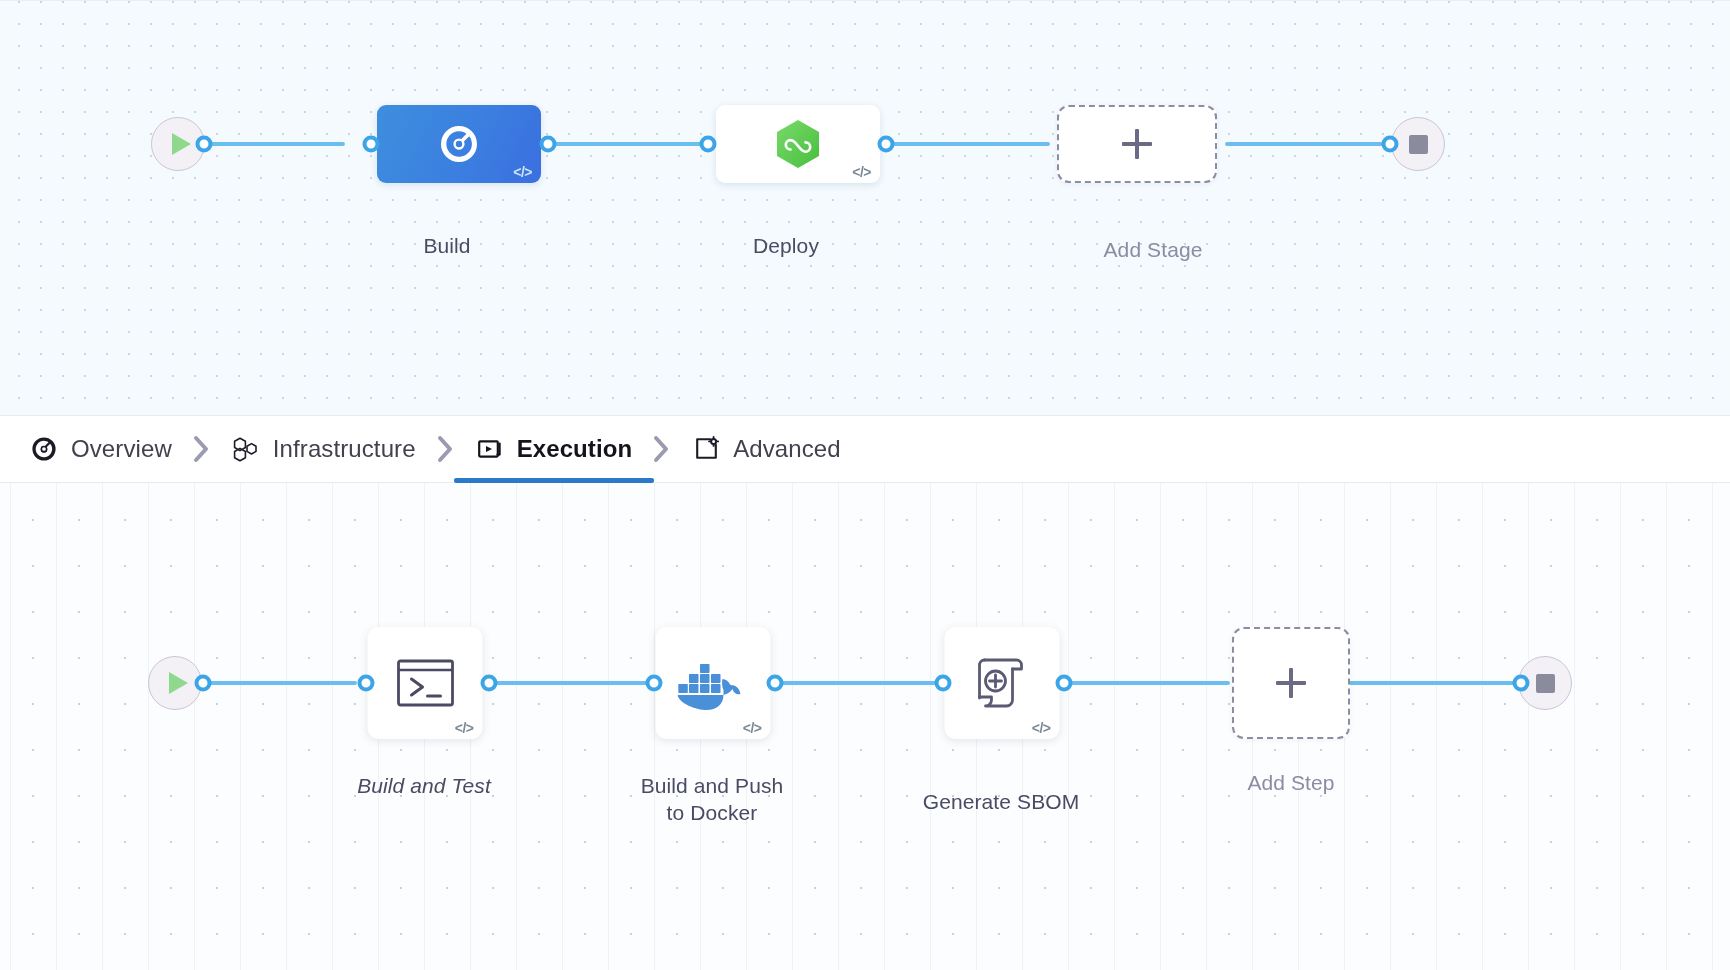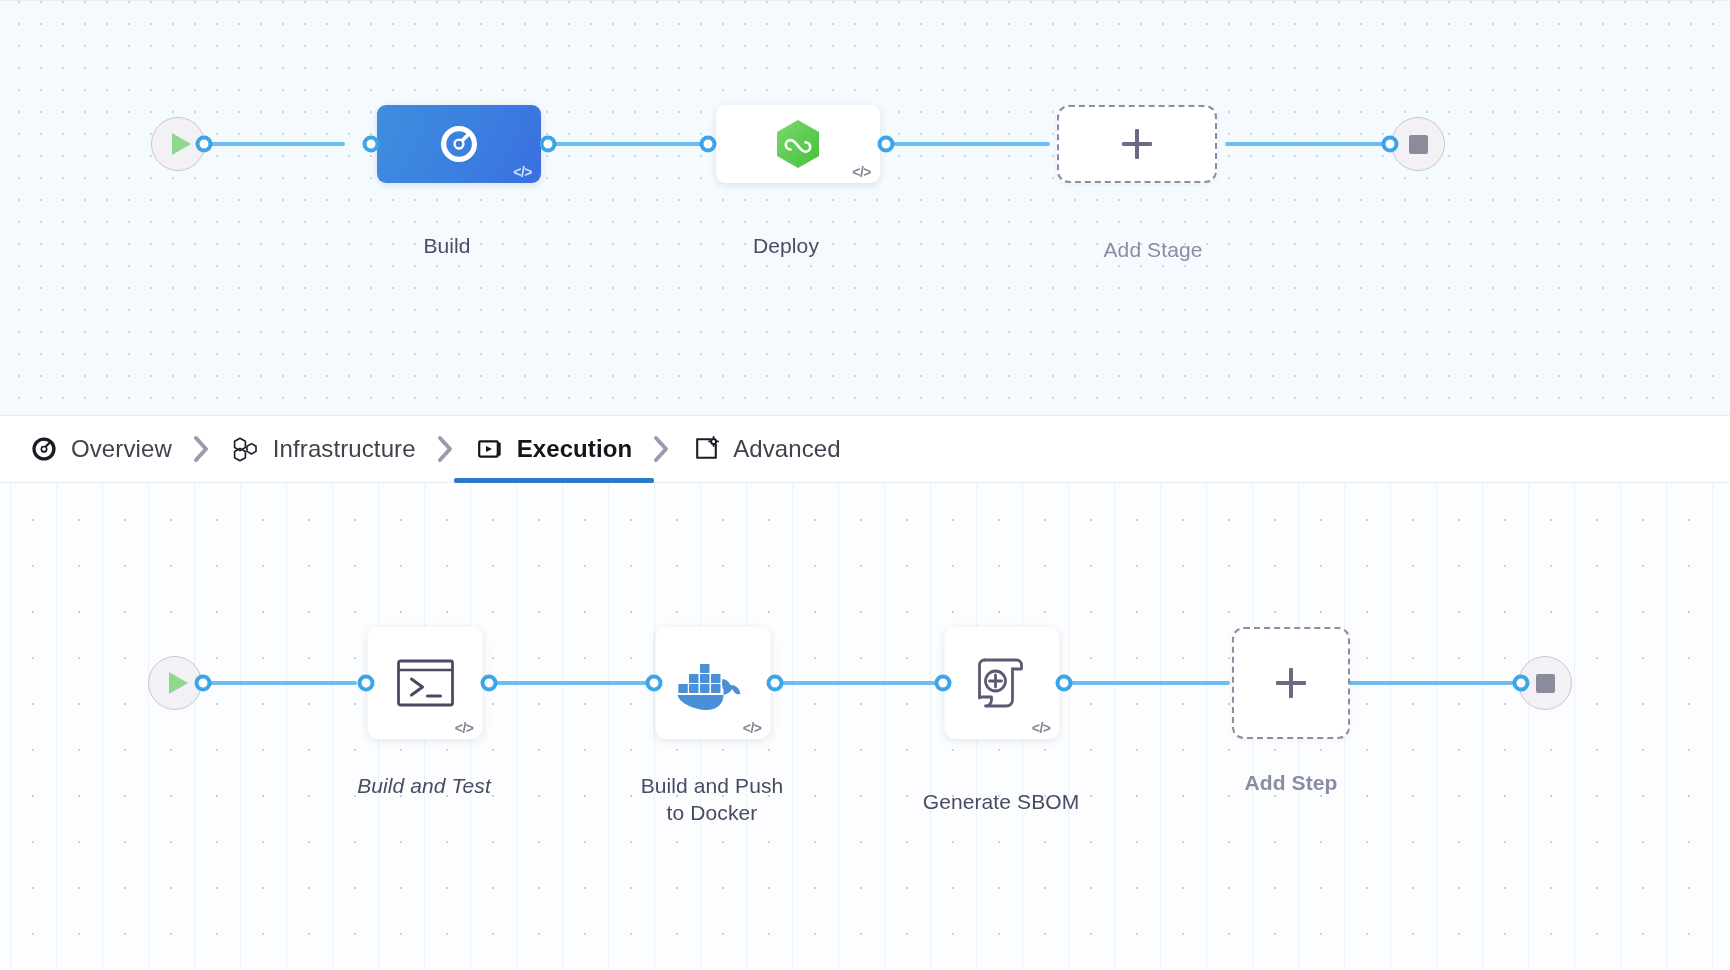--- a/index.html
+++ b/index.html
@@ -440,21 +440,21 @@
     </div>
     <div class="port" style="left:943px; top:200px;"></div>
     <div class="port" style="left:1064px; top:200px;"></div>
     <div class="caption" style="left:1001px; top:306px;">Generate SBOM</div>
 
     <div class="node" style="left:1291px; top:200px;">
       <div class="add-box step-add">
         <div class="plus"></div>
       </div>
     </div>
-    <div class="caption muted" style="left:1291px; top:287px;font-weight:bold;">Add Step</div>
+    <div class="caption muted" style="left:1291px; top:287px;">Add Step</div>
 
     <div class="port" style="left:1521px; top:200px;"></div>
     <div class="node" style="left:1545px; top:200px;">
       <div class="terminal">
         <div class="stop-sq"></div>
       </div>
     </div>
 
   </div>
 

